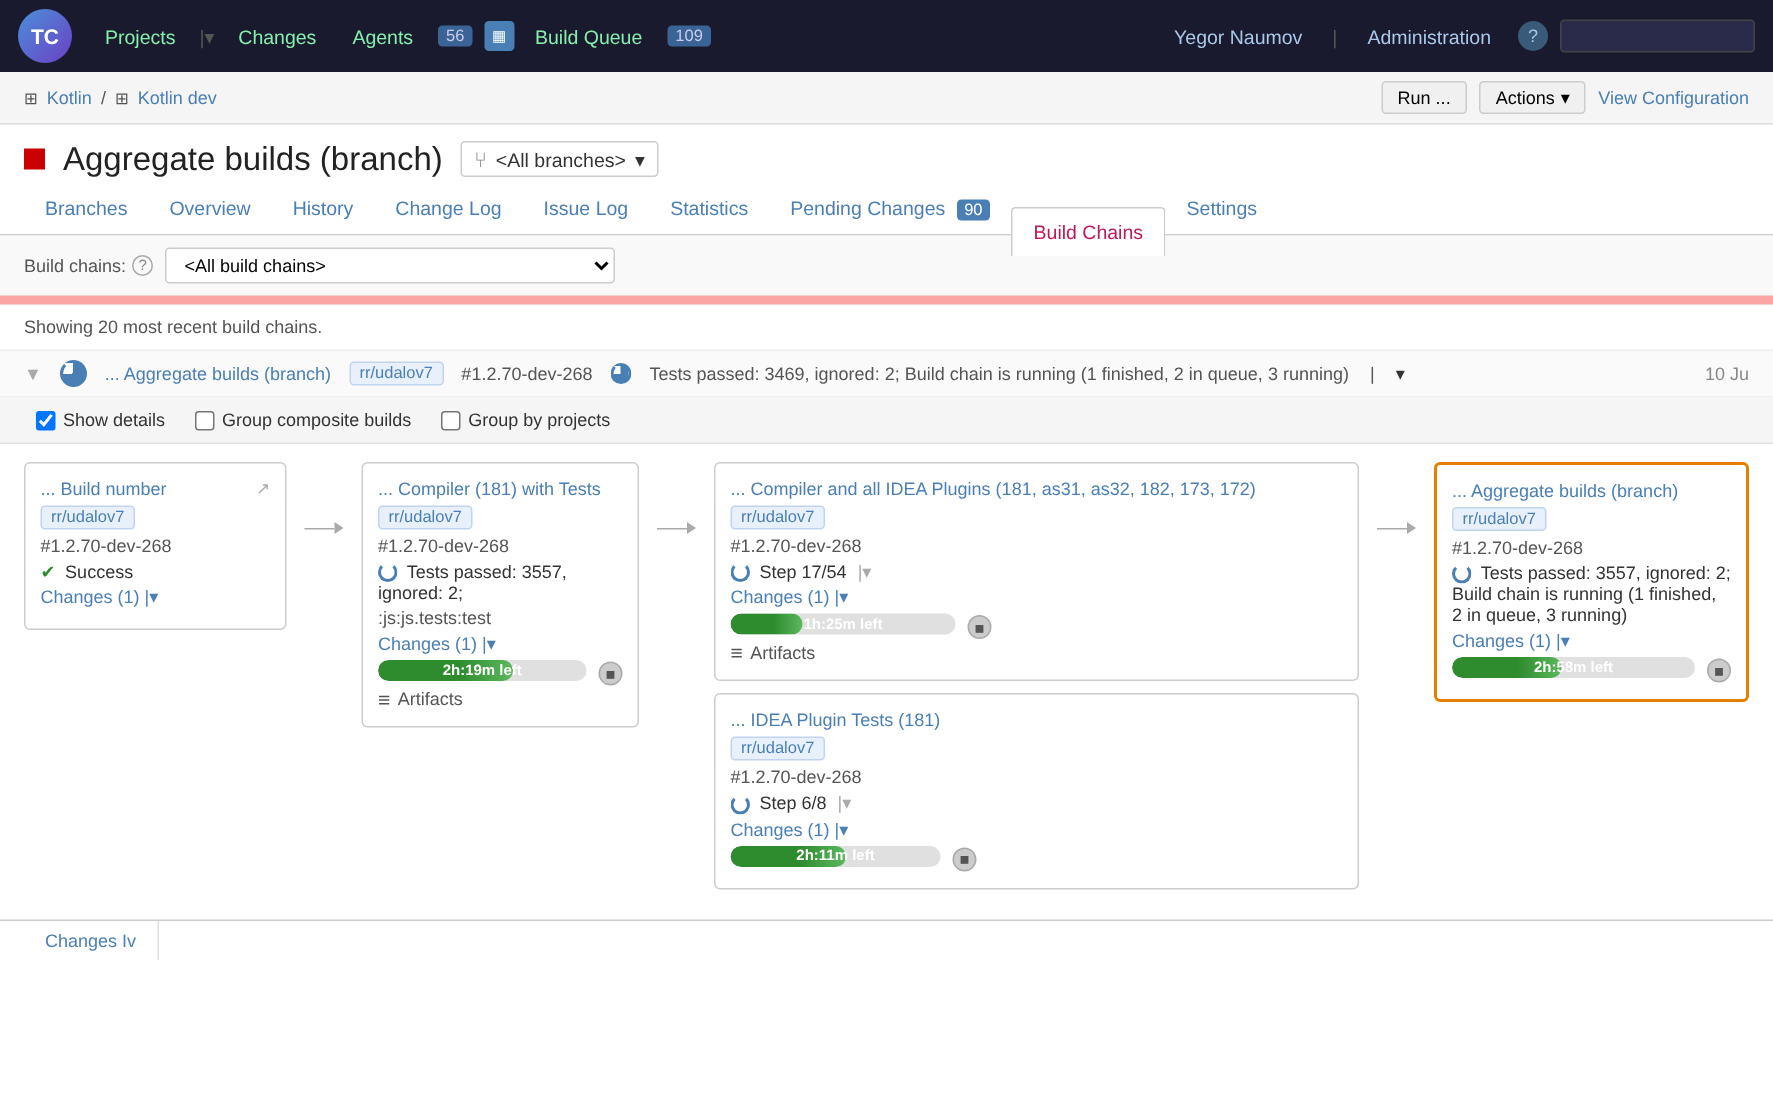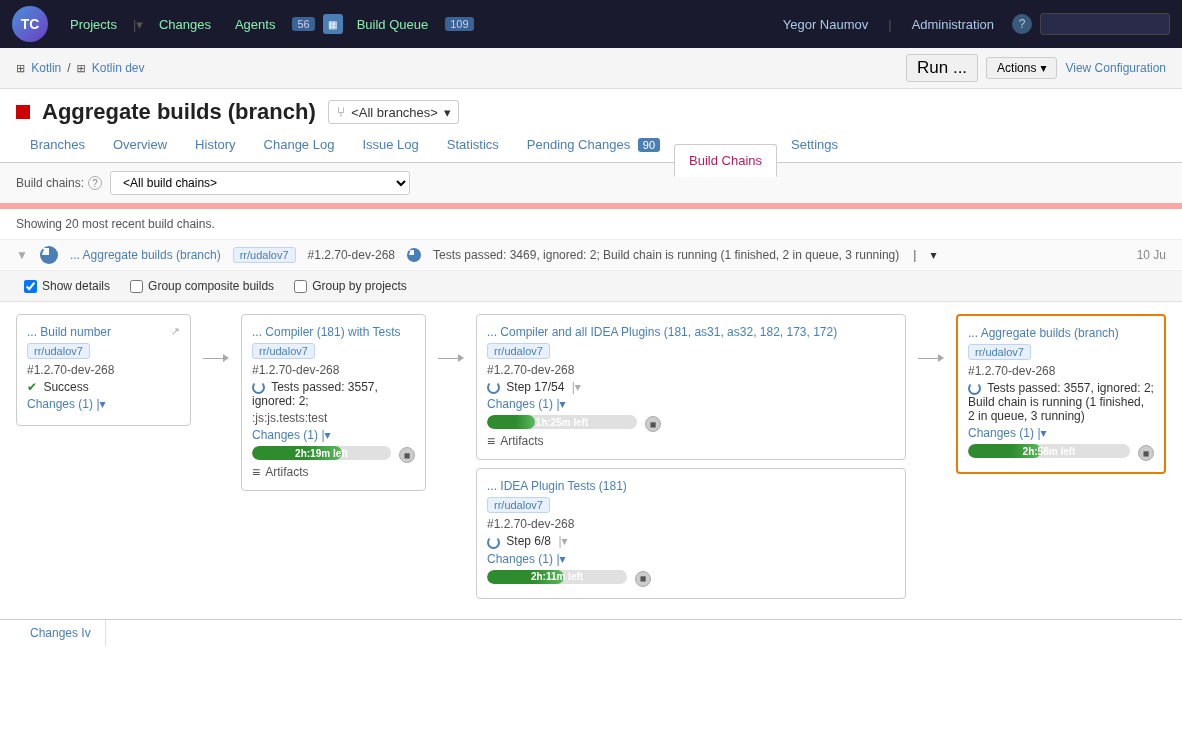--- a/index.html
+++ b/index.html
@@ -61,38 +61,38 @@
       background: #f5f5f5;
       border-bottom: 1px solid #ddd;
       padding: 6px 16px;
       display: flex; align-items: center; justify-content: space-between;
     }
     .breadcrumb { display: flex; align-items: center; gap: 6px; font-size: 12px; color: #555; }
     .breadcrumb a { color: #4a7fb5; text-decoration: none; }
     .breadcrumb-actions { display: flex; align-items: center; gap: 8px; }
     .btn-run {
       background: #f0f0f0; border: 1px solid #ccc;
-      padding: 3px 10px; border-radius: 3px; cursor: pointer; font-size: 17px;
+      padding: 3px 10px; border-radius: 3px; cursor: pointer; font-size: 12px;
     }
     .btn-actions {
       background: #f0f0f0; border: 1px solid #ccc;
       padding: 3px 10px; border-radius: 3px; cursor: pointer; font-size: 12px;
       display: flex; align-items: center; gap: 4px;
     }
     .btn-view-config { color: #4a7fb5; text-decoration: none; font-size: 12px; cursor: pointer; }
 
     
     .page-header {
       padding: 10px 16px 4px;
       display: flex; align-items: center; gap: 12px;
     }
     .red-square {
       width: 14px; height: 14px; background: #cc0000; flex-shrink: 0;
     }
-    .page-title { font-size: 22px; font-weight: bold; color: #222; }
+    .page-title { font-size: 22px; font-weight: normal; color: #222; }
     .branch-selector {
       display: flex; align-items: center;
       border: 1px solid #ccc; border-radius: 3px;
       padding: 3px 8px; background: #fff; cursor: pointer;
       font-size: 13px; color: #333; gap: 6px;
     }
     .branch-icon { color: #888; font-size: 14px; }
 
     
     .tabs-bar {

